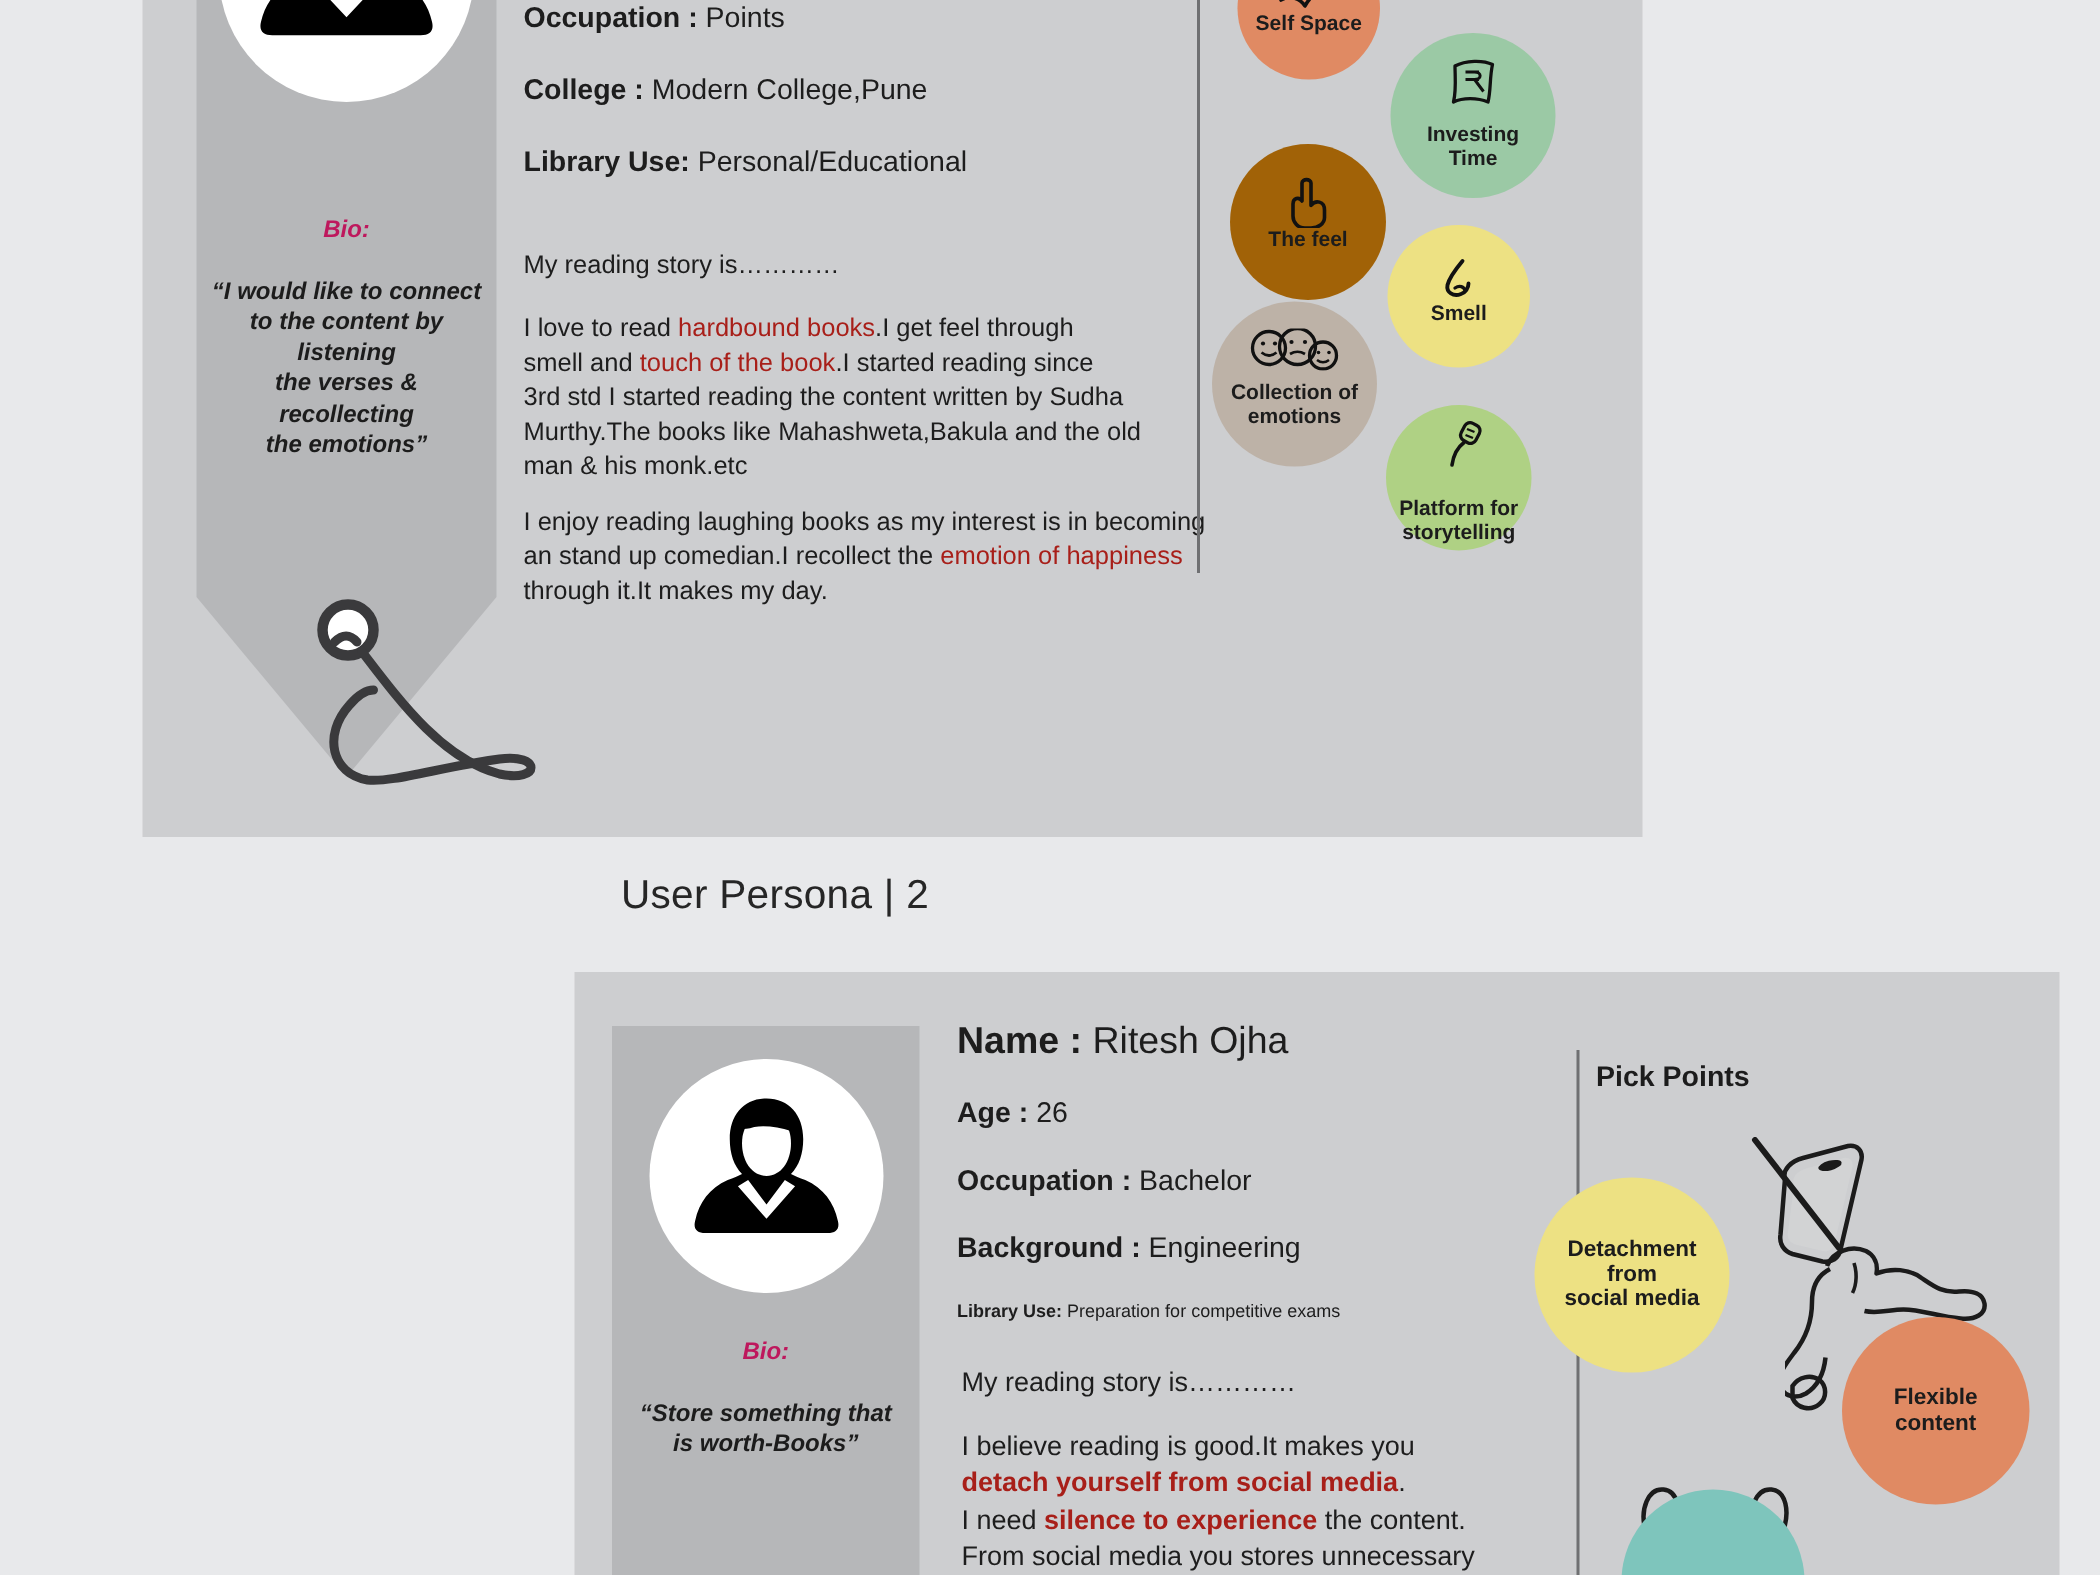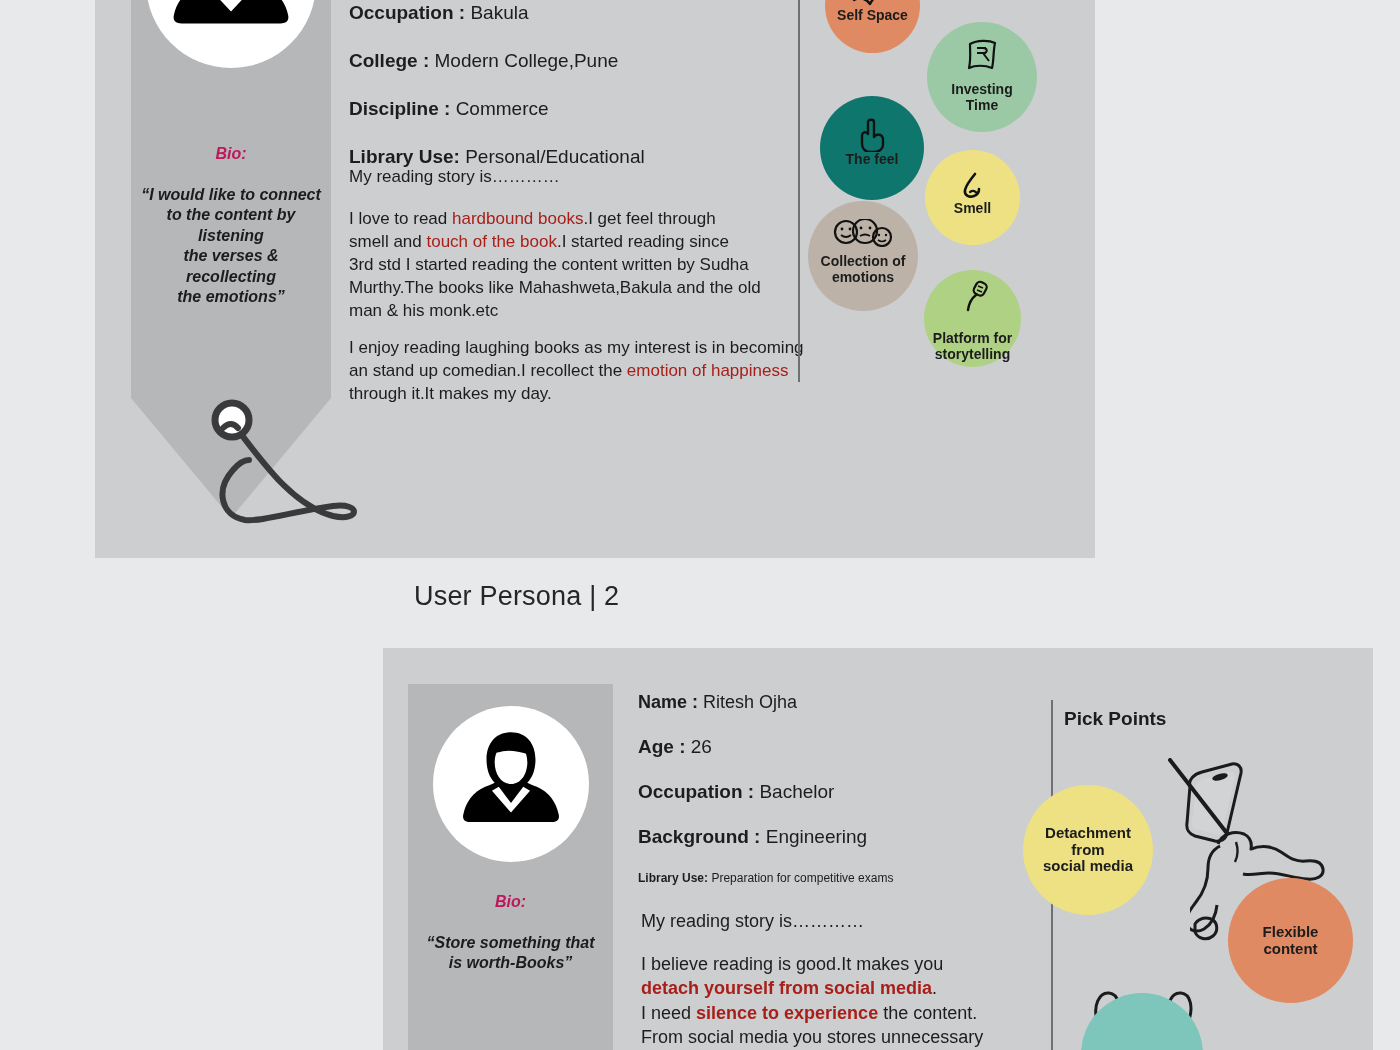--- a/index.html
+++ b/index.html
@@ -159,29 +159,25 @@
     <div>to the content by</div>
     <div>listening</div>
     <div>the verses &amp;</div>
     <div>recollecting</div>
     <div>the emotions”</div>
   </div>
 
 <div class="fields" style="left:349px; top:2px; width:420px;">
   <div class="field" style="font-size:19px; margin-bottom:26px;">
     <span class="k">Occupation :</span>
-    <span class="v">Bakula</span>
+    <span class="v">Points</span>
   </div>
   <div class="field" style="font-size:19px; margin-bottom:26px;">
     <span class="k">College :</span>
     <span class="v">Modern College,Pune</span>
-  </div>
-  <div class="field" style="font-size:19px; margin-bottom:26px;">
-    <span class="k">Discipline :</span>
-    <span class="v">Commerce</span>
   </div>
   <div class="field" style="font-size:19px;">
     <span class="k">Library Use:</span>
     <span class="v">Personal/Educational</span>
   </div>
 </div>
 
 <div class="story-lead" style="left:349px; top:167px; font-size:17px;">My reading story is…………</div>
 
 <div class="story-body" style="left:349px; top:208px; width:420px; font-size:17px;"><span style="white-space: pre-wrap;">I love to read </span><span class="hl" style="white-space: pre-wrap;">hardbound books</span><span style="white-space: pre-wrap;">.I get feel through
@@ -212,21 +208,21 @@
 
 <div class="bubble" style="left:927px; top:22px; width:110px; height:110px; background:#9bc9a5; font-size:14px;">
   <svg class="bicon" style="top:16px;" width="34" height="34" viewBox="0 0 34 34">
     <path d="M5 6 C12 2, 24 2, 30 5 C28 14, 29 22, 27 30 C20 27, 10 27, 4 30 C6 22, 5 13, 5 6 Z" fill="none" stroke="#111" stroke-width="2.2" stroke-linejoin="round"></path>
     <path d="M12 10 h9 M12 15 h9 M18 10 c5 0 5 5 0 5 l6 8" fill="none" stroke="#111" stroke-width="2"></path>
   </svg>
   <span class="blab" style="top:12px; white-space:pre-line;margin-top:17px;">Investing
 Time</span>
 </div>
 
-<div class="bubble" style="left:820px; top:96px; width:104px; height:104px; background:#0f766e; font-size:14px;">
+<div class="bubble" style="left:820px; top:96px; width:104px; height:104px; background:#a16207; font-size:14px;">
   <svg class="bicon" style="top:22px;" width="30" height="34" viewBox="0 0 30 34">
     <path d="M11 4 c0-3 6-3 6 0 v15 c3-4 9-3 9 3 v5 c0 4-4 7-9 7 h-4 c-5 0-8-4-8-8 v-8 c0-4 4-5 6-2 z" fill="none" stroke="#111" stroke-width="2.4" stroke-linejoin="round"></path>
   </svg>
   <span class="blab" style="top:12px;">The feel</span>
 </div>
 
 <div class="bubble" style="left:925px; top:150px; width:95px; height:95px; background:#ede183; font-size:14px;">
   <svg class="bicon" style="top:22px;" width="30" height="28" viewBox="0 0 30 28">
     <path d="M17 2 C12 8, 8 14, 7 18 c-1 5 4 8 9 6 c3-1 5-4 5-7" fill="none" stroke="#111" stroke-width="2.6" stroke-linecap="round"></path>
     <path d="M12 20 c3-2 6-1 7 2" fill="none" stroke="#111" stroke-width="2.2" stroke-linecap="round"></path>
@@ -278,21 +274,21 @@
   </svg>
 </div>
 
 <div class="bio-label" style="left:408px; top:893px; width:205px; font-size:16px;">Bio:</div>
 <div class="bio-quote" style="left:404px; top:933px; width:213px; font-size:16px;">
     <div>“Store something that</div>
     <div>is worth-Books”</div>
   </div>
 
 <div class="fields" style="left:638px; top:680px; width:430px;">
-  <div class="field" style="font-size:18px; margin-bottom:23px;margin-top:12px;">
+  <div class="field" style="font-size:25px; margin-bottom:23px;">
     <span class="k">Name :</span>
     <span class="v">Ritesh Ojha</span>
   </div>
   <div class="field" style="font-size:19px; margin-bottom:23px;">
     <span class="k">Age :</span>
     <span class="v">26</span>
   </div>
   <div class="field" style="font-size:19px; margin-bottom:23px;">
     <span class="k">Occupation :</span>
     <span class="v">Bachelor</span>

